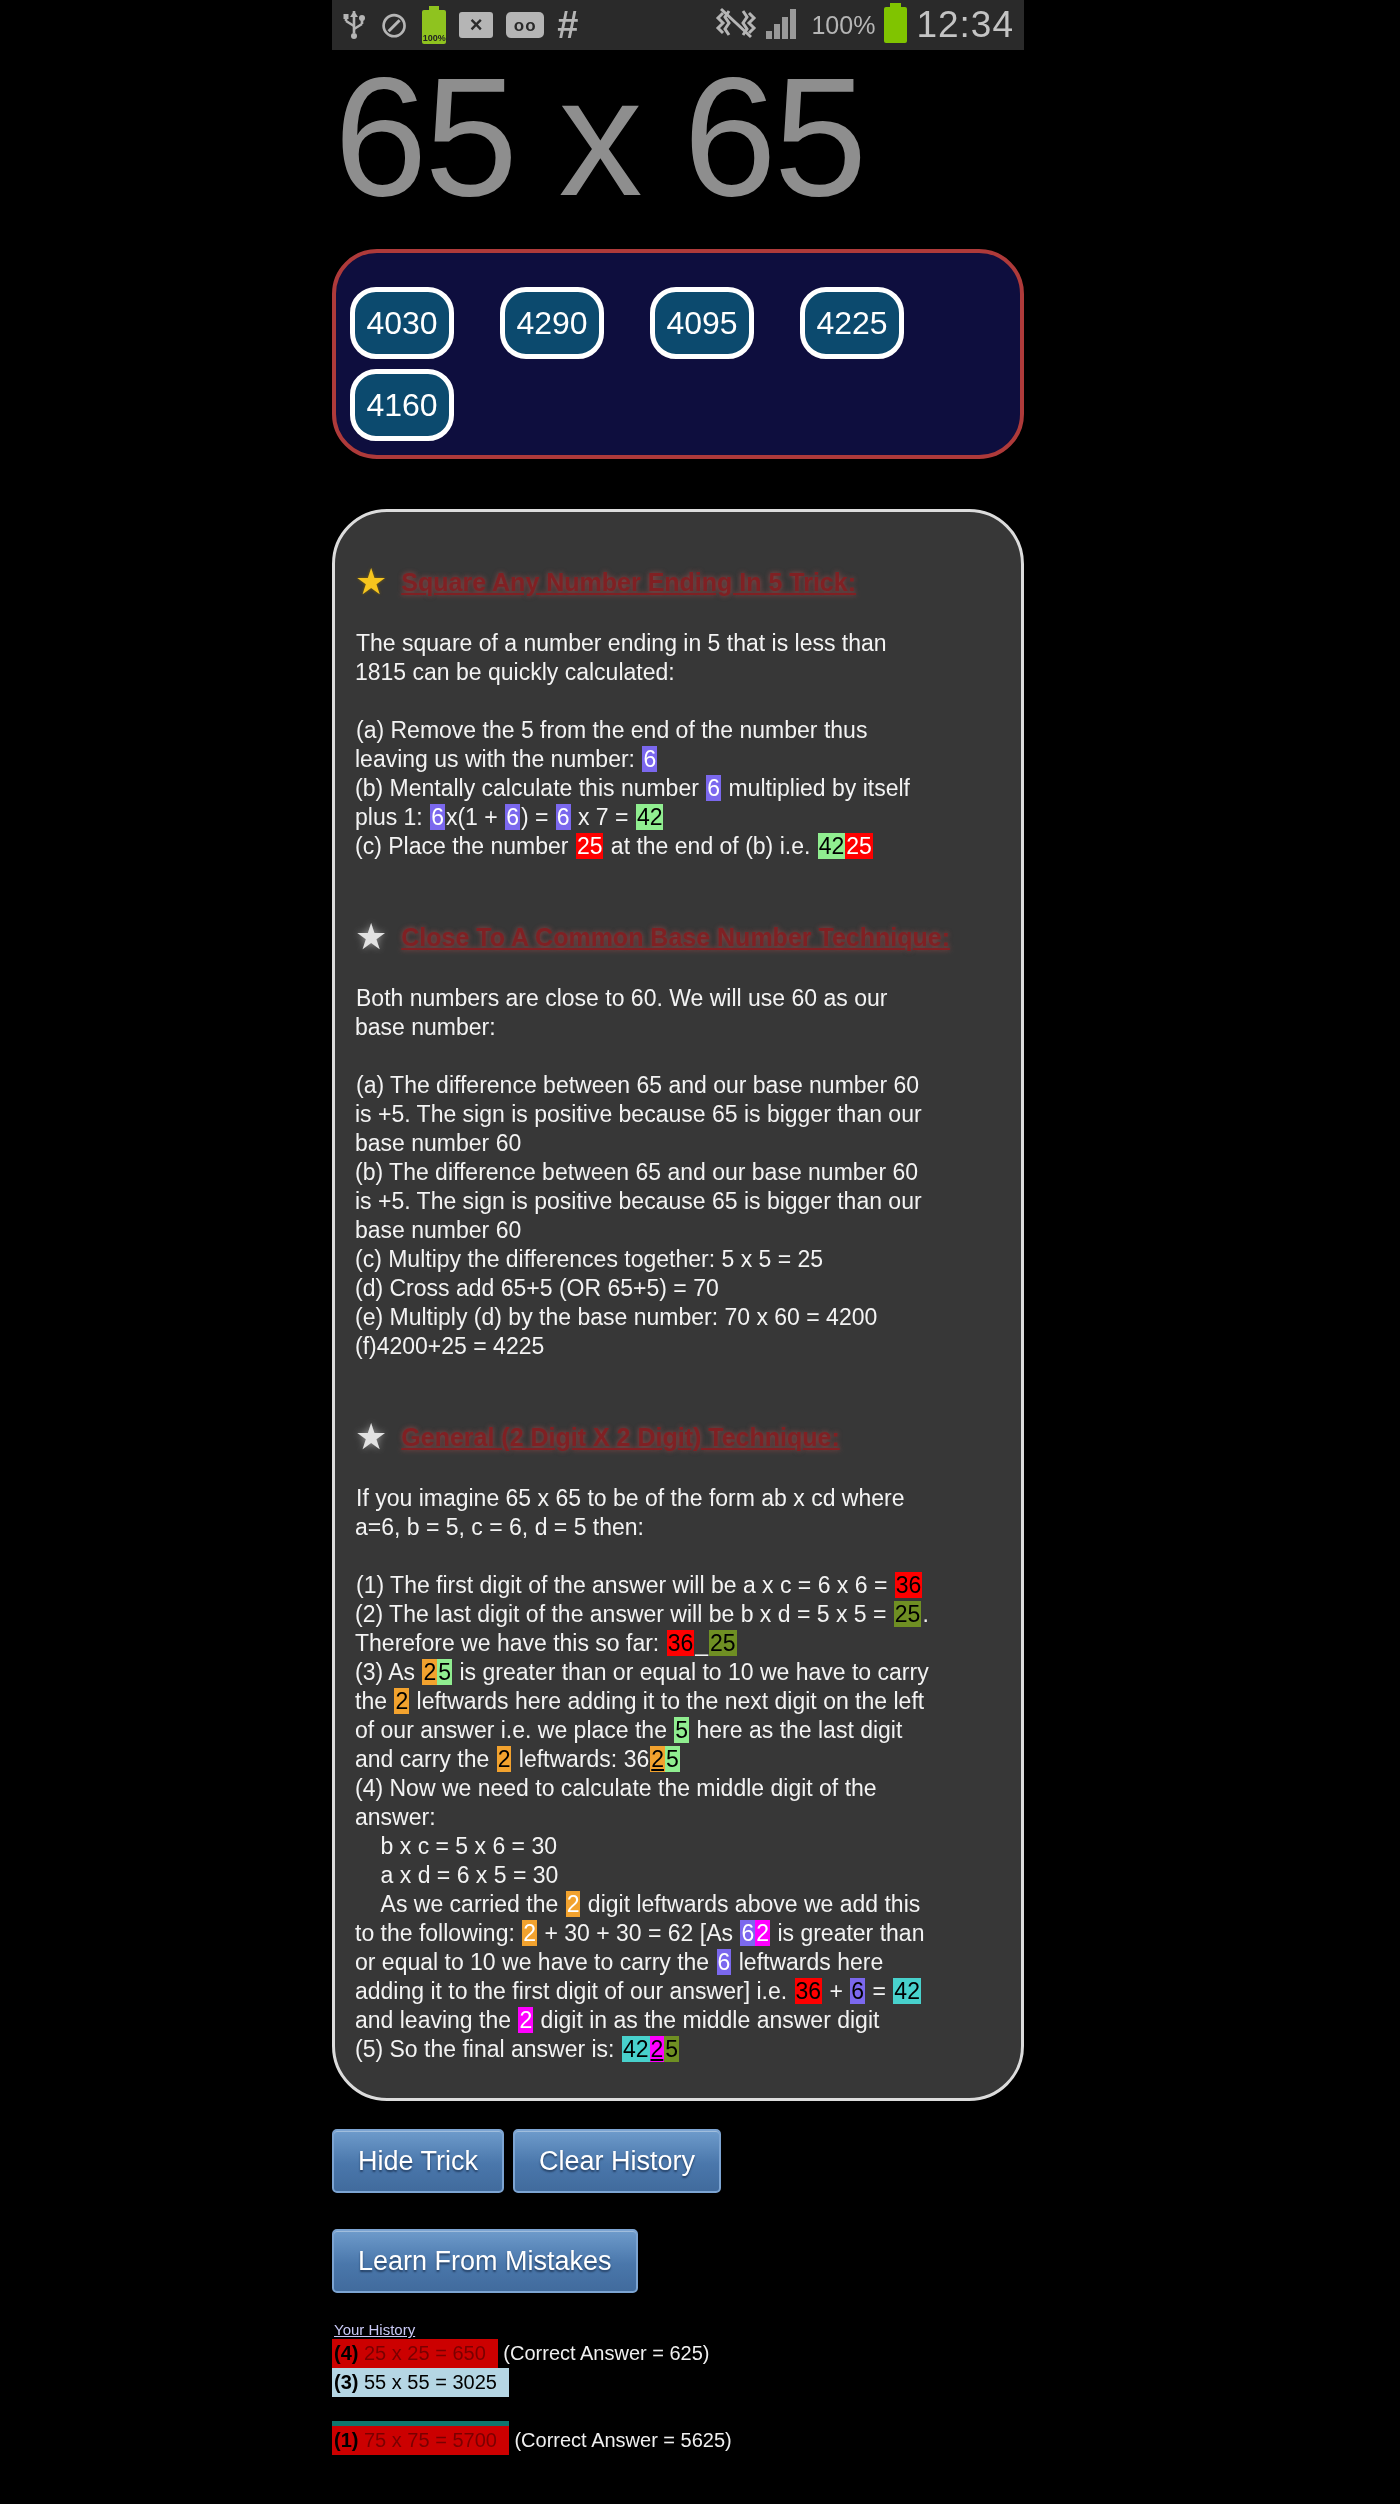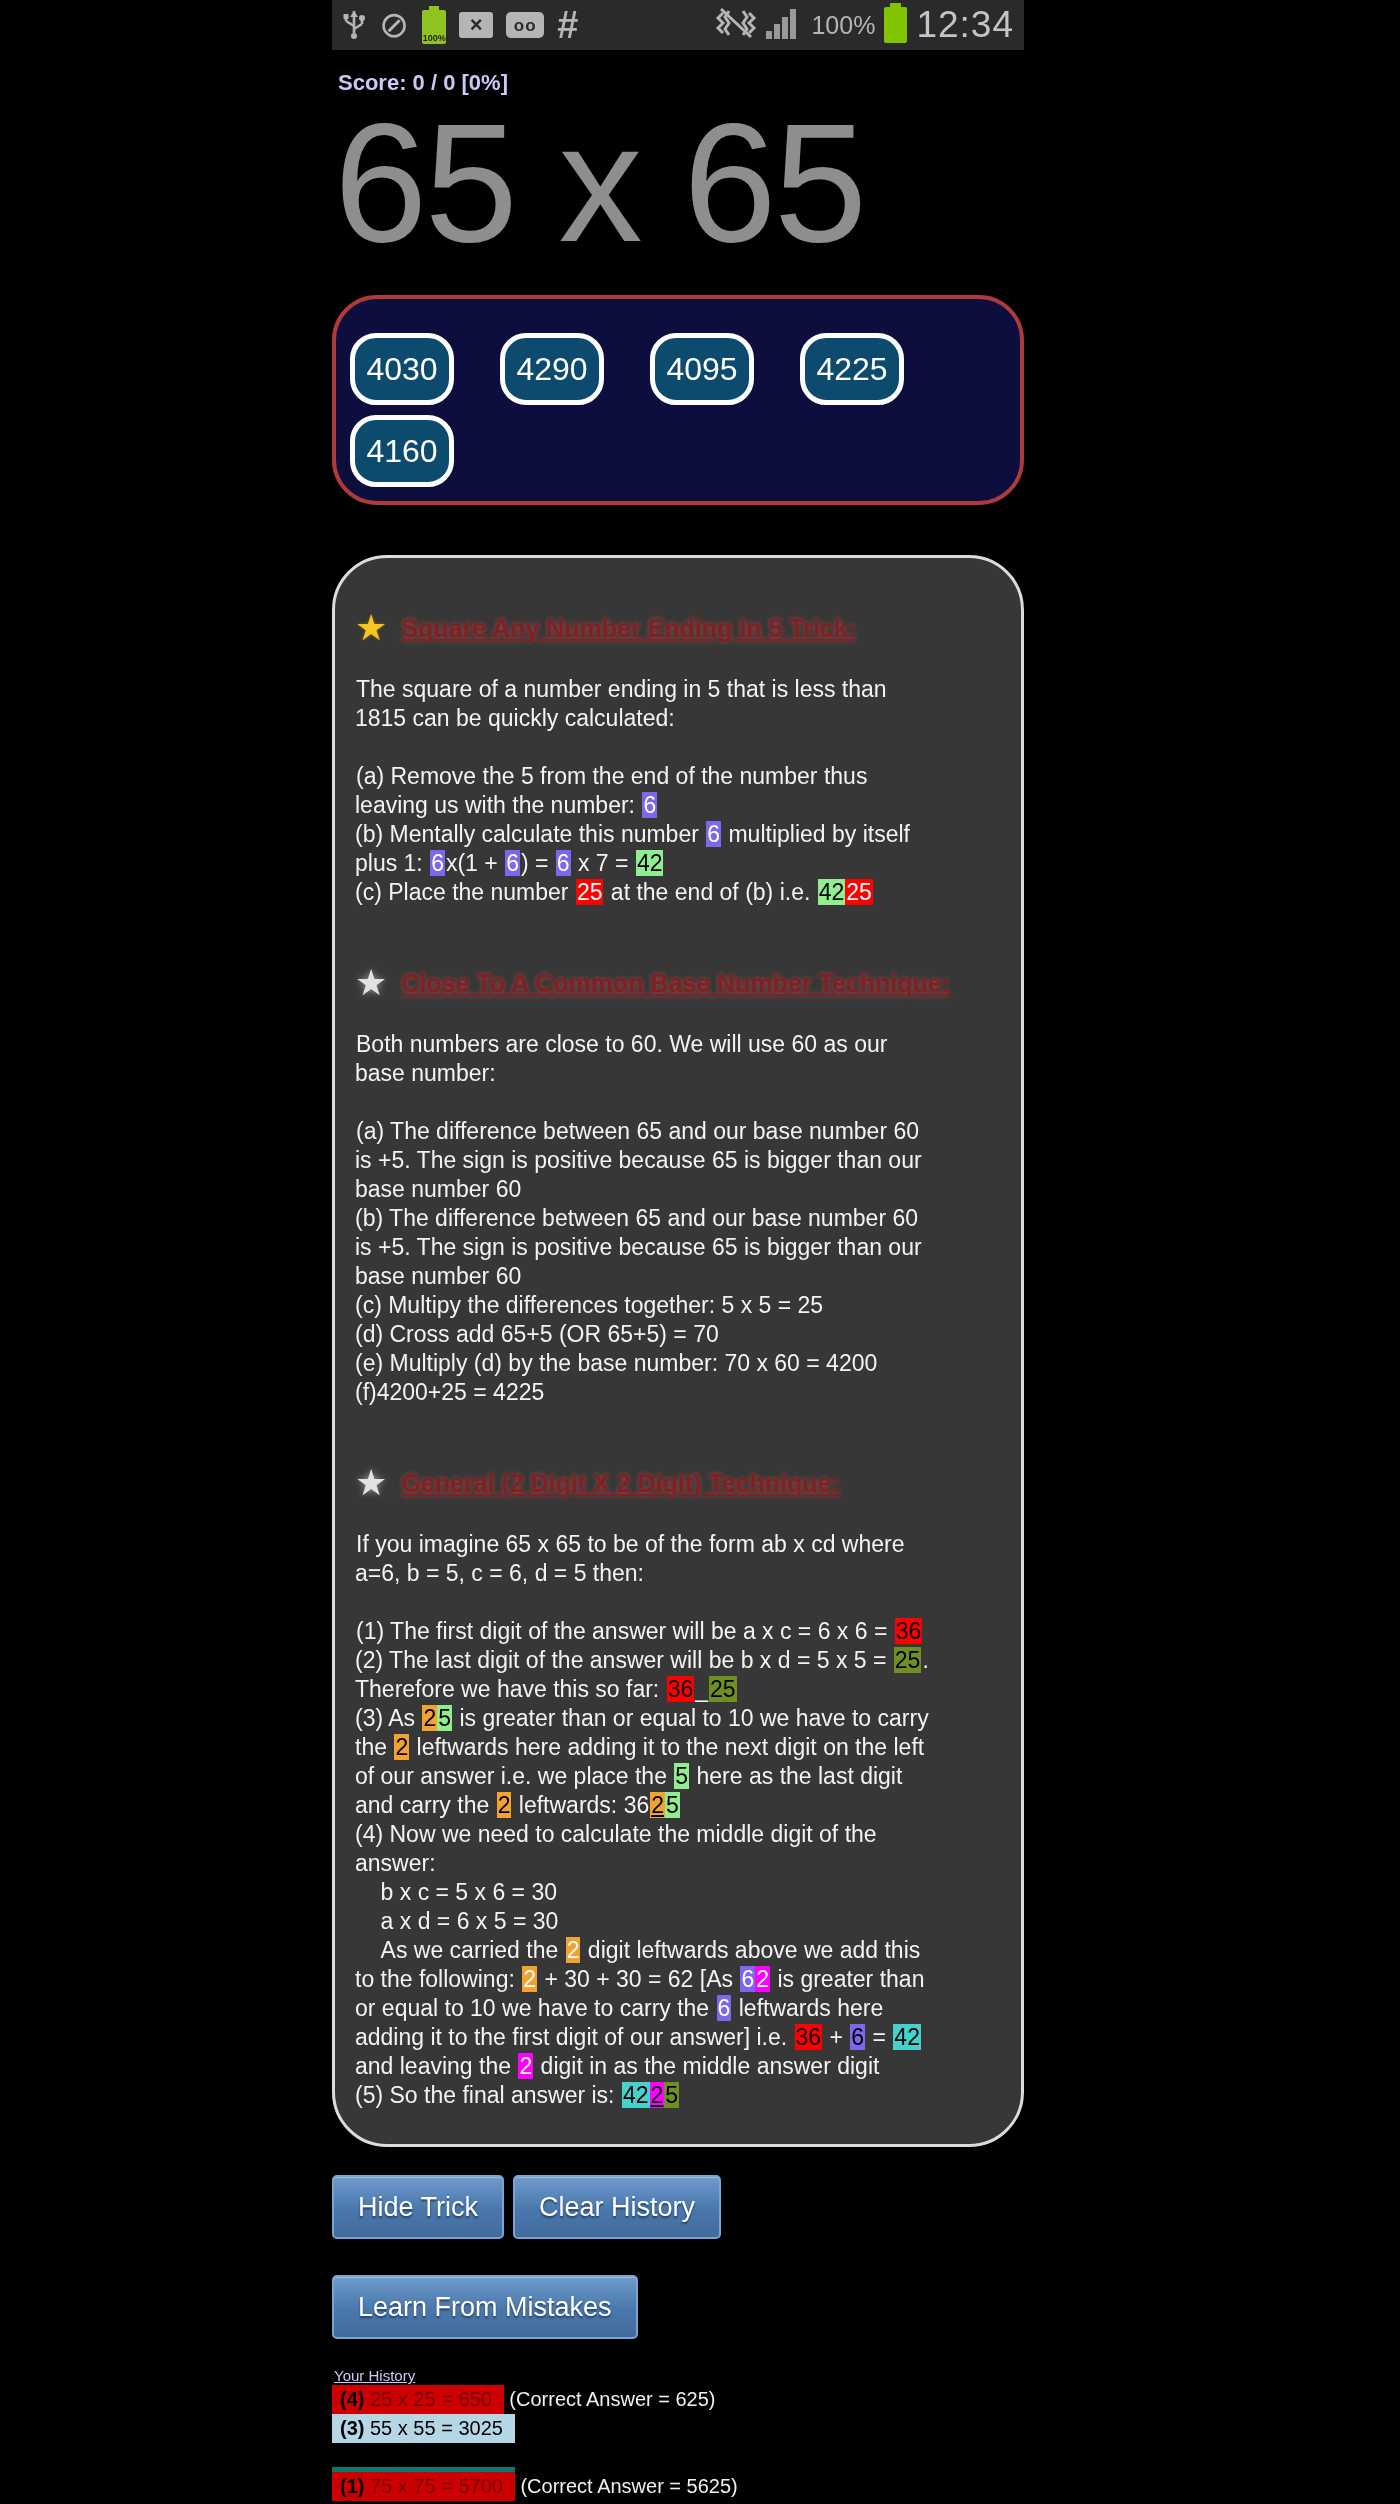--- a/index.html
+++ b/index.html
@@ -53,21 +53,21 @@
   .blue-btn{height:60px;padding:0 24px;display:inline-flex;align-items:center;justify-content:center;
             color:#fff;font-size:27px;border-radius:5px;border:2px solid #7ca4d2;
             background:linear-gradient(180deg,#6e9bcb 0%,#4a77ab 55%,#416b9d 100%);
             box-shadow:0 2px 4px rgba(0,0,0,.6), inset 0 1px 0 rgba(255,255,255,.35);
             text-shadow:0 2px 2px rgba(20,40,70,.7);}
 
   
   .history{margin-top:28px;}
   .hist-title{display:inline-block;color:#c9c9f5;font-size:15px;text-decoration:underline;margin-left:2px;}
   .hist-row{font-size:20px;line-height:29px;height:29px;white-space:pre;}
-  .hist-badge{display:inline-block;padding:0 12px 0 8px;}
+  .hist-badge{display:inline-block;padding:0 12px 0 2px;}
   .hist-num{font-weight:bold;color:#000;}
   .hist-suffix{color:#f0f0f0;}
 </style>
 </head>
 <body>
 
 <div class="screen">
   <div class="phone">
 
     <div class="statusbar">
@@ -113,21 +113,20 @@
               <rect x="24" y="2" width="6" height="30"></rect>
             </g>
             </svg>
         </span>
         <span class="pct">100%</span>
         <span class="batt2"></span>
         <span class="time">12:34</span>
       </span>
     </div>
 
-    <div class="score">Score: 0 / 0 [0%]</div>
 
     <div class="bigtitle">65 x 65</div>
 
     <div class="answers">
         <div class="ans">4030</div>
         <div class="ans">4290</div>
         <div class="ans">4095</div>
         <div class="ans">4225</div>
         <div class="ans">4160</div>
       </div>

